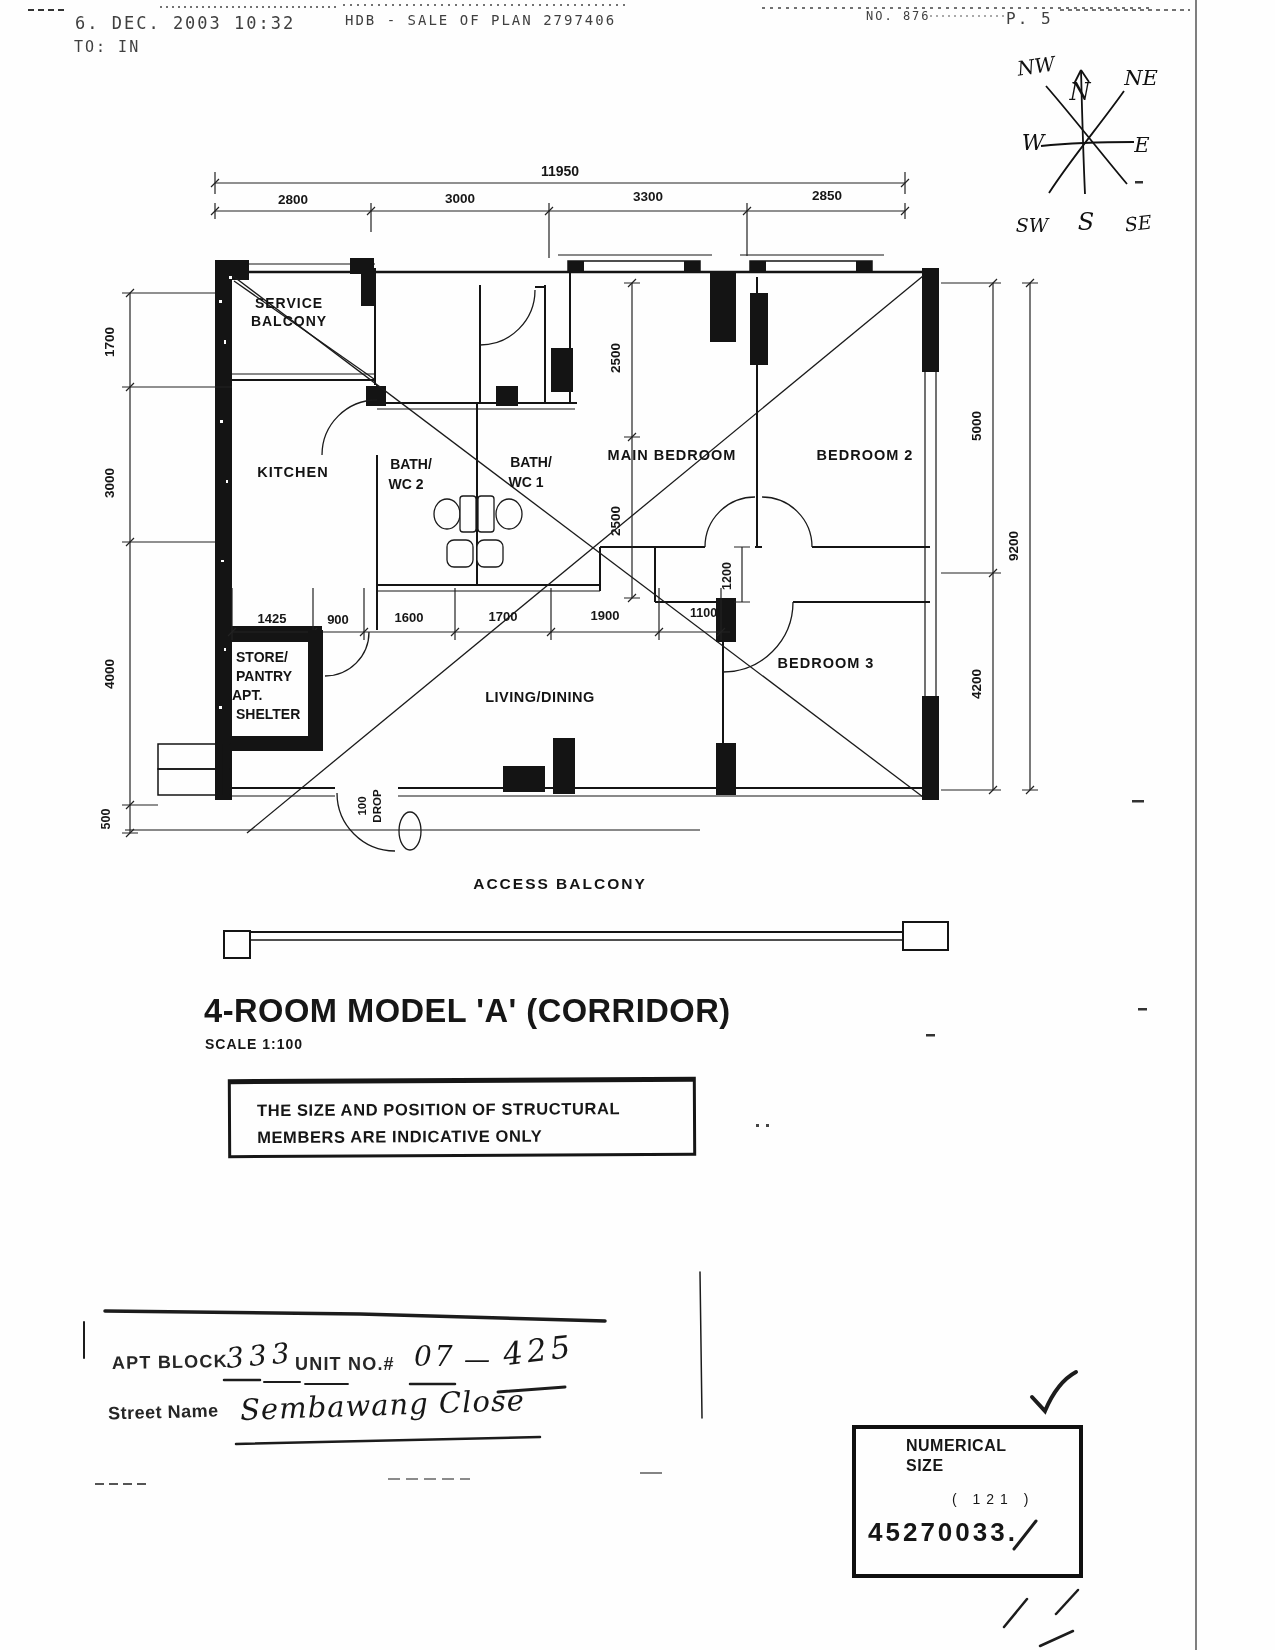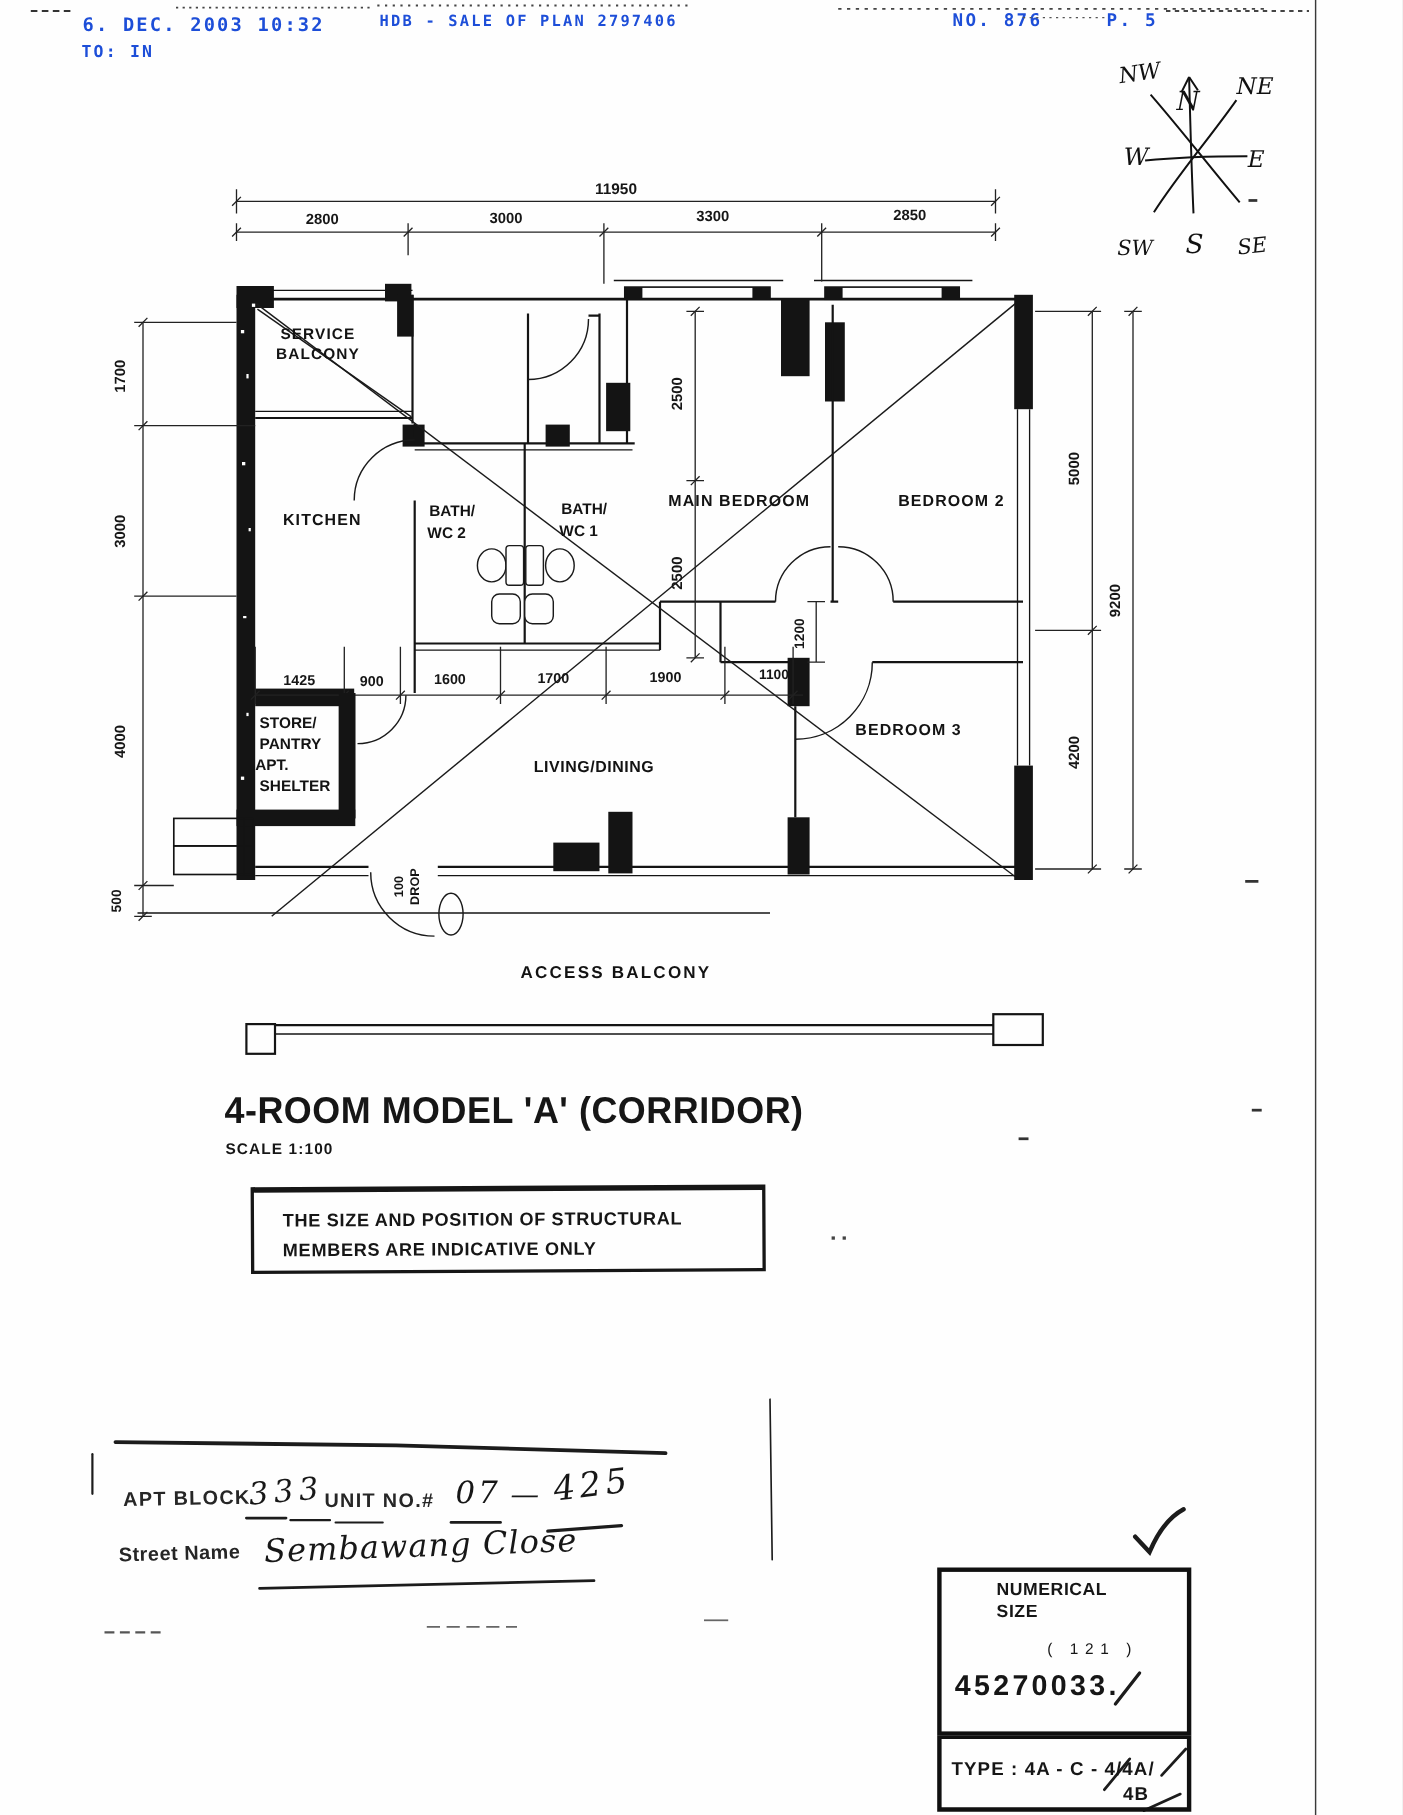--- a/index.html
+++ b/index.html
@@ -1,20 +1,20 @@
 <!DOCTYPE html>
 <html><head>
 <meta charset="utf-8">
 <style>
   html,body{margin:0;padding:0;background:#e8e8e8;}
   #page{position:relative;width:1275px;height:1650px;background:#fefefe;overflow:hidden;
         font-family:"Liberation Sans",sans-serif;color:#161616;}
   svg{position:absolute;left:0;top:0;}
   .abs{position:absolute;white-space:nowrap;}
-  .fax{font-family:"DejaVu Sans Mono",monospace;font-weight:bold;color:#1d4ed8;letter-spacing:2px;}
+  .fax{font-family:"DejaVu Sans Mono",monospace;font-weight:normal;color:#404040;letter-spacing:2px;}
   .room-t{font-family:"Liberation Sans",sans-serif;font-weight:bold;fill:#131313;}
   .dim-t{font-family:"Liberation Sans",sans-serif;font-weight:bold;fill:#161616;}
   .compass-t{font-family:"DejaVu Serif",serif;font-style:italic;fill:#111;}
   .wall{fill:#141414;}
   .ln{stroke:#141414;fill:none;}
   .thin{stroke-width:1.2;}
   .med{stroke-width:2;}
   .dimln{stroke:#222;stroke-width:1.2;fill:none;}
   .hand{stroke:#1c1c1c;fill:none;stroke-linecap:round;}
   .title-main{font-size:34px;font-weight:bold;letter-spacing:0.5px;transform:scaleX(0.96);transform-origin:left top;}
@@ -31,21 +31,21 @@
   .cb-code{font-size:26px;font-weight:bold;letter-spacing:3px;}
   .cb-type{font-size:17px;font-weight:bold;letter-spacing:1px;}
 </style>
 </head>
 <body>
 
 <div id="page">
 
   <div class="abs fax" style="left:75px;top:13px;font-size:17px;">6. DEC. 2003 10:32</div>
   <div class="abs fax" style="left:345px;top:12px;font-size:14px;">HDB - SALE OF PLAN 2797406</div>
-  <div class="abs fax" style="left:866px;top:9px;font-size:16px;">NO. 876</div>
+  <div class="abs fax" style="left:866px;top:9px;font-size:12px;">NO. 876</div>
   <div class="abs fax" style="left:1006px;top:9px;font-size:16px;">P.  5</div>
   <div class="abs fax" style="left:74px;top:38px;font-size:15px;">TO: IN</div>
 
   <svg width="1275" height="1650" viewBox="0 0 1275 1650">
 
     <g>
       <path d="M28,10 H66" stroke="#333" stroke-width="2" stroke-dasharray="6 4"></path>
       <path d="M160,7 H338" stroke="#444" stroke-width="1.6" stroke-dasharray="2 4"></path>
       <path d="M343,5 H630" stroke="#444" stroke-width="1.6" stroke-dasharray="2 5"></path>
       <path d="M762,8 H1150" stroke="#444" stroke-width="1.6" stroke-dasharray="3 5"></path>
@@ -307,18 +307,14 @@
   <div class="abs script" style="left:503px;top:1332px;font-size:31px;letter-spacing:4px;transform:rotate(-7deg);">425</div>
   <div class="abs form-label" style="left:108px;top:1402px;font-weight:600;transform:rotate(-1.5deg);letter-spacing:0.5px;">Street Name</div>
   <div class="abs script" style="left:240px;top:1388px;font-size:29px;letter-spacing:1px;transform:rotate(-2deg);">Sembawang Close</div>
 
   <div class="abs" id="codebox" style="left:852px;top:1425px;">
     <div class="abs cb-head" style="left:10px;top:7px;">NUMERICAL</div>
     <div class="abs cb-head" style="left:10px;top:27px;">SIZE</div>
     <div class="abs cb-paren" style="left:96px;top:62px;">( 121 )</div>
     <div class="abs cb-code" style="left:12px;top:88px;">45270033.</div>
   </div>
-  <div class="abs" id="typebox" style="left:852px;top:1578px;">
-    <div class="abs cb-type" style="left:9px;top:18px;">TYPE : 4A - C - 4/4A/</div>
-    <div class="abs cb-type" style="left:165px;top:40px;">4B</div>
-  </div>
 
 </div>
 
 </body></html>

